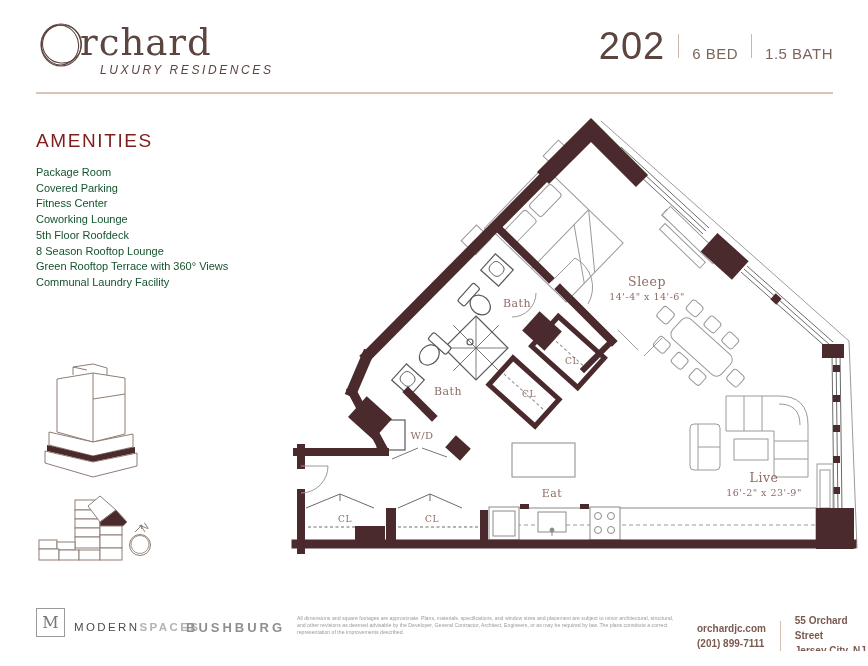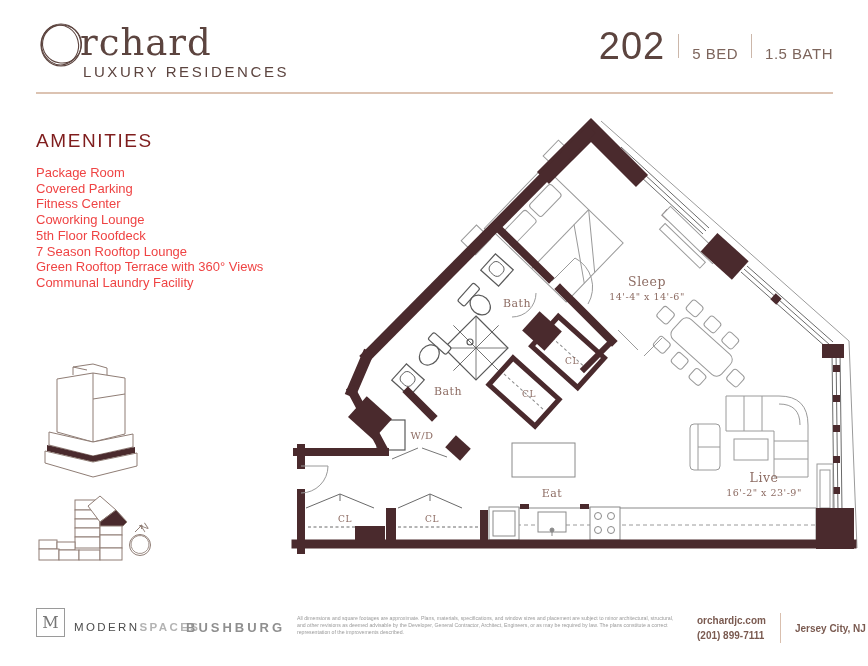--- a/index.html
+++ b/index.html
@@ -5,34 +5,34 @@
   html,body{margin:0;padding:0;background:#fff;}
   .page{position:relative;width:868px;height:651px;background:#ffffff;overflow:hidden;
         font-family:"Liberation Sans",sans-serif;}
 
   
   .logo{position:absolute;left:36px;top:18px;display:flex;align-items:flex-start;}
   .logo-o{width:50px;height:54px;}
   .logo-textcol{margin-left:-6px;padding-top:8px;}
   .logo-word{font-family:"DejaVu Serif",serif;font-weight:400;font-size:37px;line-height:34px;
              color:#5c443f;letter-spacing:1px;}
-  .logo-tagline{font-size:15px;letter-spacing:2.6px;color:#5c443f;margin-top:3px;margin-left:3px;}
+  .logo-tagline{font-size:12px;letter-spacing:2.6px;color:#5c443f;margin-top:3px;margin-left:20px;font-style:italic;}
 
   .unit-info{position:absolute;right:35px;top:26px;display:flex;align-items:baseline;color:#5c443f;}
   .unit-number{font-size:38px;letter-spacing:1px;font-weight:400;line-height:40px;}
   .unit-sep{width:1px;height:24px;background:#ccb7aa;margin:0 13px;align-self:center;}
   .unit-meta{font-size:15px;letter-spacing:0.5px;color:#7d655c;}
 
   .header-rule{position:absolute;left:36px;right:35px;top:92px;height:2px;background:#dcc3b2;}
 
   
   .amenities{position:absolute;left:36px;top:130px;width:250px;}
   .amenities h2{margin:0 0 13px 0;font-size:19px;font-weight:400;letter-spacing:1.6px;color:#7f1d1d;}
   .amenities ul{margin:0;padding:0;list-style:none;}
-  .amenities li{font-size:13px;line-height:15.7px;color:#ef4444;}
+  .amenities li{font-size:11px;line-height:15.7px;color:#14532d;}
 
   
   .keyplan-building{position:absolute;left:35px;top:360px;width:112px;height:122px;}
   .keyplan-floor{position:absolute;left:35px;top:492px;width:124px;height:76px;}
 
   
   .floorplan{position:absolute;left:280px;top:105px;width:588px;height:465px;}
   .room-lbl{font-family:"DejaVu Serif",serif;fill:#8d6c63;letter-spacing:0.5px;}
 
   
@@ -65,36 +65,36 @@
     </svg>
     <div class="logo-textcol">
       <div class="logo-word">rchard</div>
       <div class="logo-tagline">LUXURY RESIDENCES</div>
     </div>
   </div>
 
   <div class="unit-info">
     <span class="unit-number">202</span>
     <span class="unit-sep"></span>
-    <span class="unit-meta">5 BED</span>
+    <span class="unit-meta">6 BED</span>
     <span class="unit-sep"></span>
     <span class="unit-meta">1.5 BATH</span>
   </div>
 
   <div class="header-rule"></div>
 
   <section class="amenities">
     <h2>AMENITIES</h2>
     <ul>
       <li>Package Room</li>
       <li>Covered Parking</li>
       <li>Fitness Center</li>
       <li>Coworking Lounge</li>
       <li>5th Floor Roofdeck</li>
-      <li>7 Season Rooftop Lounge</li>
+      <li>8 Season Rooftop Lounge</li>
       <li>Green Rooftop Terrace with 360° Views</li>
       <li>Communal Laundry Facility</li>
     </ul>
   </section>
 
   <svg class="keyplan-building" viewBox="0 0 112 122">
     <g fill="#fff" stroke="#8f7d75" stroke-width="1">
       <polyline points="38,15 38,7 58,4 72,8 72,16" fill="none"></polyline>
       <line x1="38" y1="7" x2="52" y2="10"></line>
       <polygon points="22,19 58,13 90,18 90,74 58,82 22,72"></polygon>
@@ -327,17 +327,18 @@
   <div class="bushburg">BUSHBURG</div>
   <p class="disclaimer">All dimensions and square footages are approximate. Plans, materials, specifications, and window sizes and placement are subject to minor architectural, structural, and other revisions as deemed advisable by the Developer, General Contractor, Architect, Engineers, or as may be required by law. The plans constitute a correct representation of the improvements described.</p>
 
   <div class="contact">
     <div class="col">
       <div>orchardjc.com</div>
       <div>(201) 899-7111</div>
     </div>
     <div class="vrule"></div>
     <div class="col">
+      <div>55 Orchard Street</div>
       <div>Jersey City, NJ</div>
     </div>
   </div>
 
 </div>
 
 </body></html>

